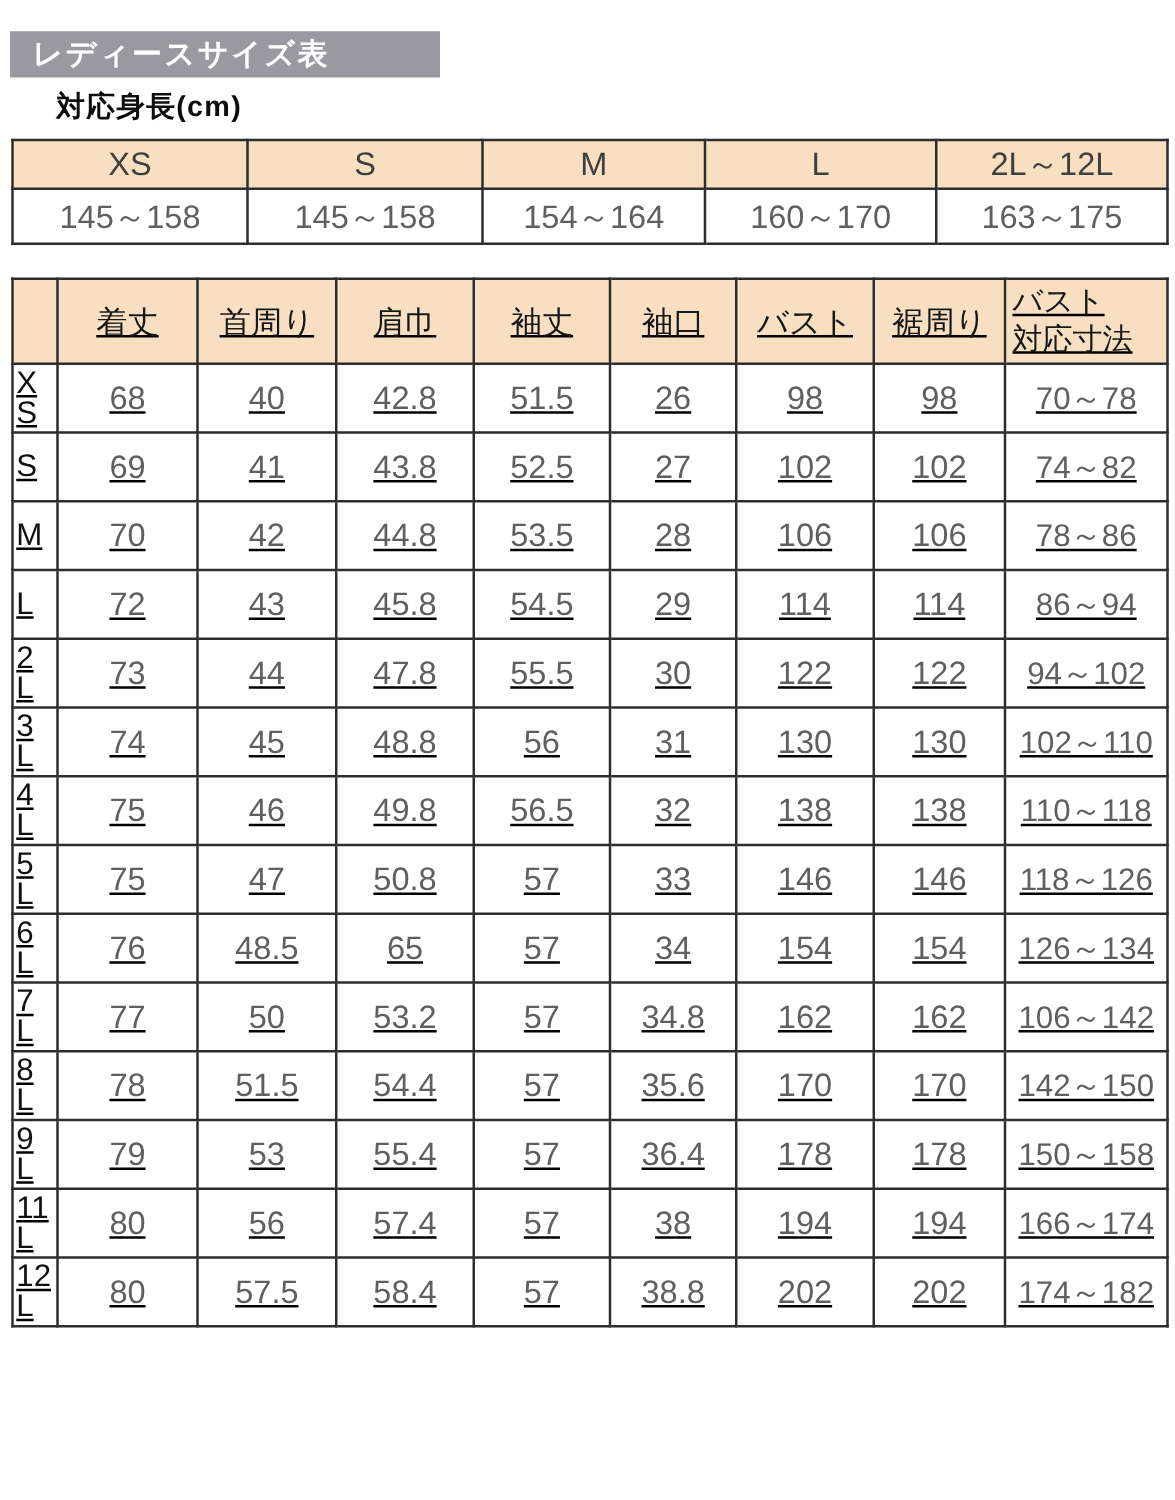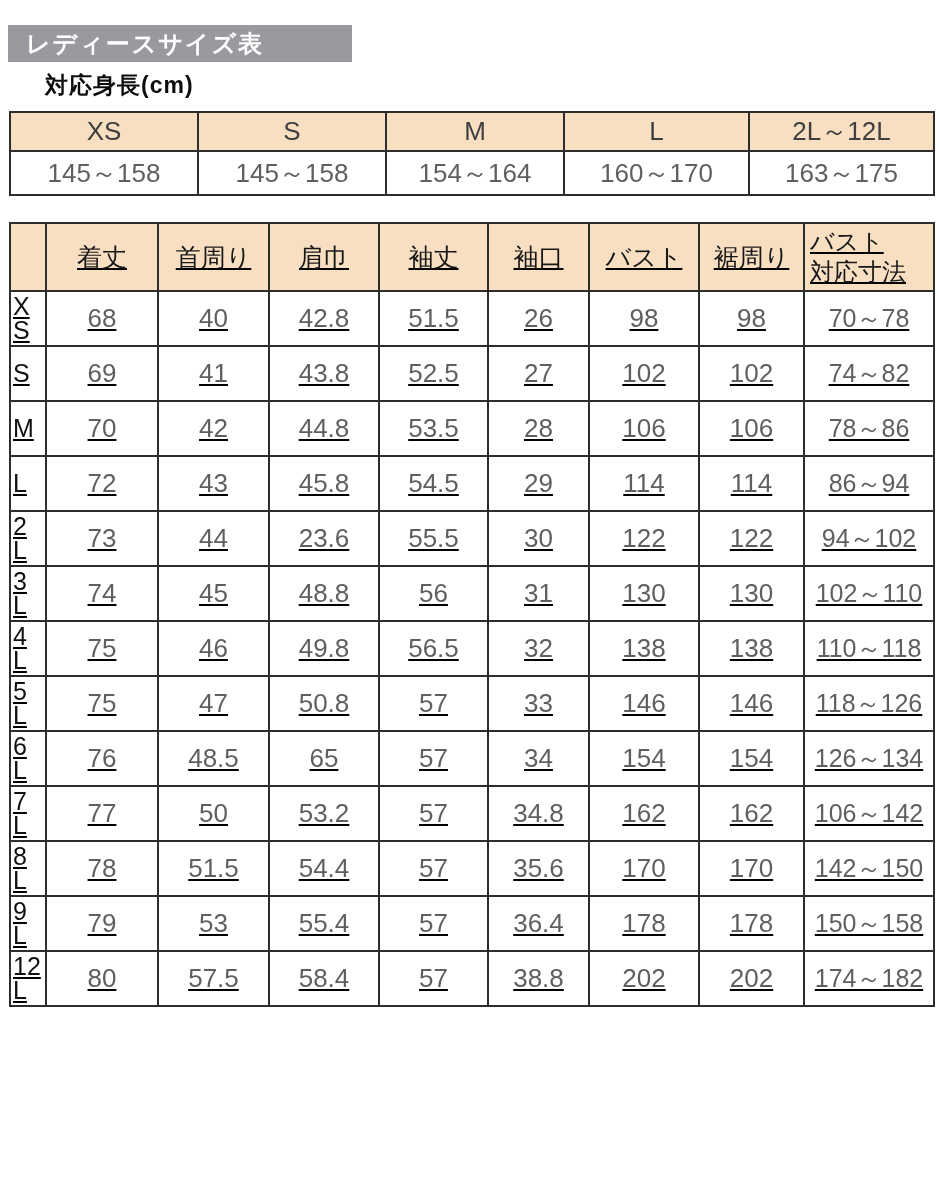--- a/index.html
+++ b/index.html
@@ -216,21 +216,21 @@
           <td>29</td>
           <td>114</td>
           <td>114</td>
           <td class="bust-range">86～94</td>
         </tr>
         <tr>
           <th>2
 L</th>
           <td>73</td>
           <td>44</td>
-          <td>23.6</td>
+          <td>47.8</td>
           <td>55.5</td>
           <td>30</td>
           <td>122</td>
           <td>122</td>
           <td class="bust-range">94～102</td>
         </tr>
         <tr>
           <th>3
 L</th>
           <td>74</td>
@@ -308,20 +308,32 @@
           <td>79</td>
           <td>53</td>
           <td>55.4</td>
           <td>57</td>
           <td>36.4</td>
           <td>178</td>
           <td>178</td>
           <td class="bust-range">150～158</td>
         </tr>
         <tr>
+          <th>11
+L</th>
+          <td>80</td>
+          <td>56</td>
+          <td>57.4</td>
+          <td>57</td>
+          <td>38</td>
+          <td>194</td>
+          <td>194</td>
+          <td class="bust-range">166～174</td>
+        </tr>
+        <tr>
           <th>12
 L</th>
           <td>80</td>
           <td>57.5</td>
           <td>58.4</td>
           <td>57</td>
           <td>38.8</td>
           <td>202</td>
           <td>202</td>
           <td class="bust-range">174～182</td>

